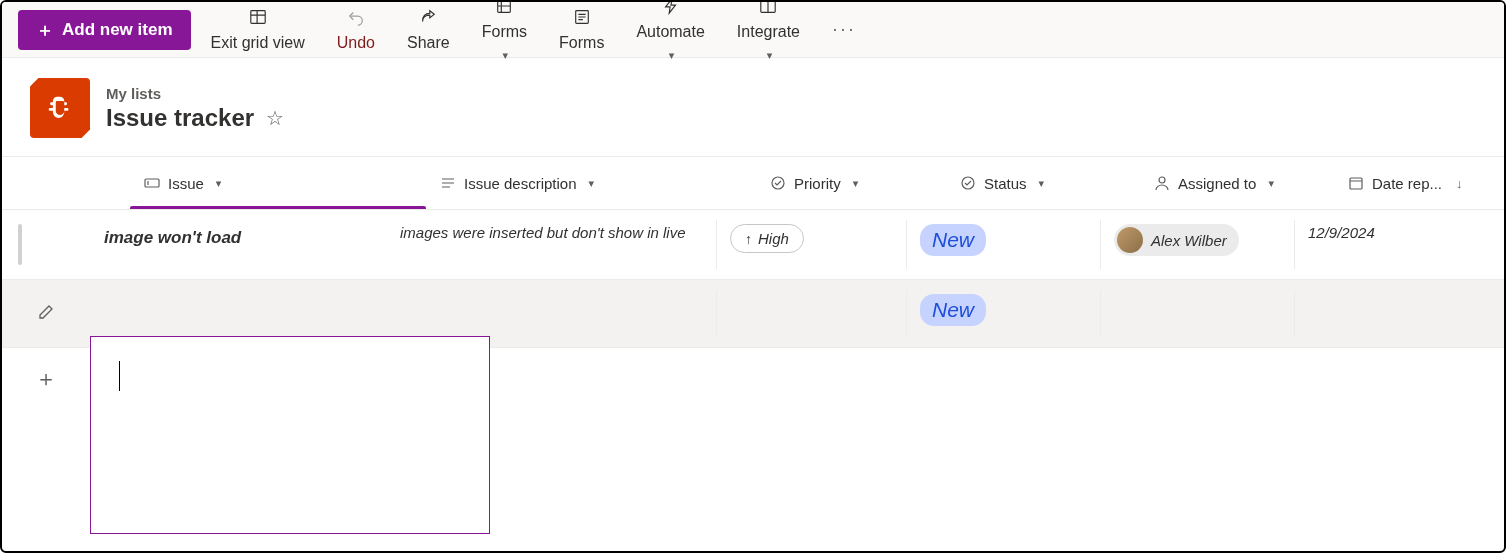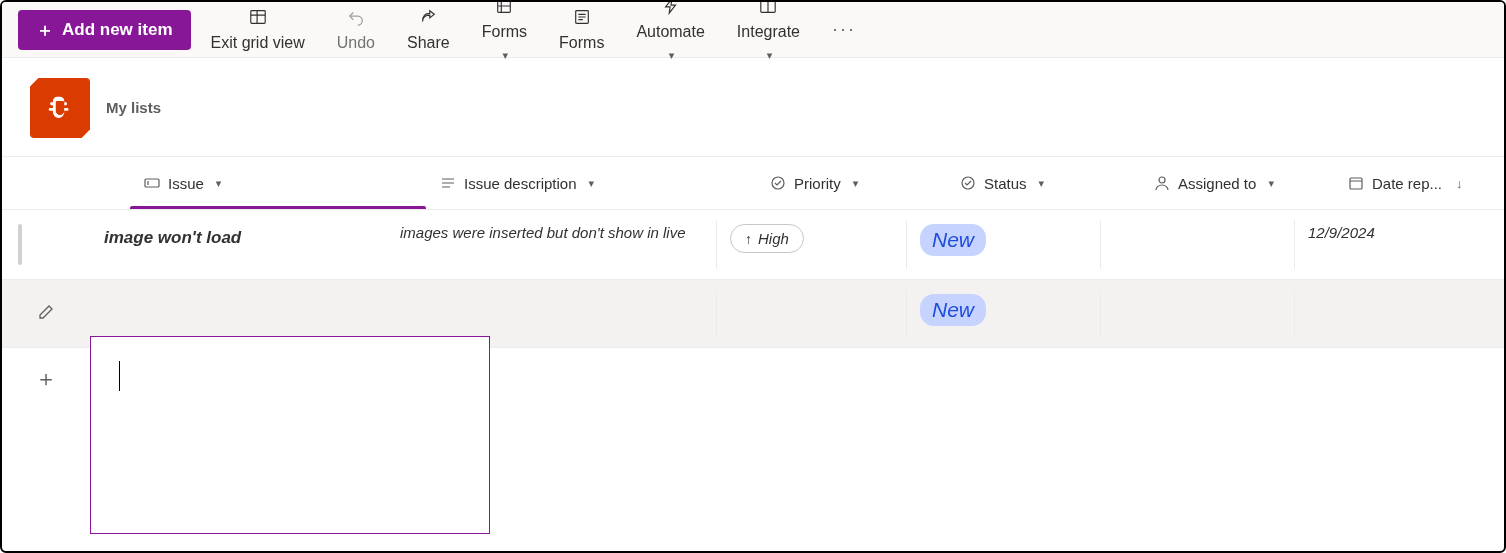--- a/index.html
+++ b/index.html
@@ -44,21 +44,21 @@
     gap: 8px;
     background: transparent;
     border: none;
     padding: 8px 12px;
     font-size: 16px;
     color: #323130;
     cursor: pointer;
     border-radius: 4px;
     flex-direction: column;
   }
-  .tb-btn.disabled { color: #737373; cursor: default; }
+  .tb-btn.disabled { color: #7f1d1d; cursor: default; }
   .tb-btn .ic { width: 18px; height: 18px; display: inline-flex; align-items: center; justify-content: center; }
   .tb-btn .chev { margin-left: 2px; font-size: 11px; color: #605e5c; }
   .tb-more { font-size: 18px; letter-spacing: 2px; color: #605e5c; padding: 8px 12px; cursor: pointer; }
 
   .header-area {
     display: flex;
     align-items: center;
     gap: 16px;
     padding: 20px 24px 18px 28px;
   }
@@ -281,20 +281,24 @@
 </div>
 
 <div class="header-area">
   <div class="list-iconbox">
     <svg viewBox="0 0 24 24" width="34" height="34">
         <path d="M12 4a3 3 0 0 1 3 3v1h1a1 1 0 0 1 0 2h-1v2h2a1 1 0 0 1 0 2h-2v1a4 4 0 0 1-8 0v-1H5a1 1 0 0 1 0-2h2v-2H6a1 1 0 0 1 0-2h1V7a3 3 0 0 1 3-3h2zM9 8v6a3 3 0 0 0 6 0V8a1 1 0 0 0-1-1h-4a1 1 0 0 0-1 1z"></path>
       </svg>
   </div>
   <div>
     <div class="breadcrumb">My lists</div>
+    <div class="list-title-row">
+      <div class="list-title">Issue tracker</div>
+      <span class="star">☆</span>
+    </div>
   </div>
 </div>
 
 <div class="grid">
   <div class="grid-header">
     <div class="col-gutter"></div>
     <div class="hcell col-issue active">
       <span class="hic">
         <svg viewBox="0 0 16 16" width="16" height="16" fill="none" stroke="#605e5c" stroke-width="1.2">
             <rect x="1" y="4" width="14" height="8" rx="1"></rect>
@@ -370,20 +374,24 @@
         <span class="arrow">↑</span>
         <span>High</span>
       </span>
     </div>
     <div class="cell col-status">
       <span class="vsep"></span>
       <span class="pill-status">New</span>
     </div>
     <div class="cell col-assigned">
       <span class="vsep"></span>
+      <span class="person-chip">
+        <span class="avatar"></span>
+        <span>Alex Wilber</span>
+      </span>
     </div>
     <div class="cell col-date">
       <span class="vsep"></span>
       <span>12/9/2024</span>
     </div>
   </div>
 
   <div class="grid-row editing">
     <div class="row-edit-gutter col-gutter">
       <span class="pencil">

